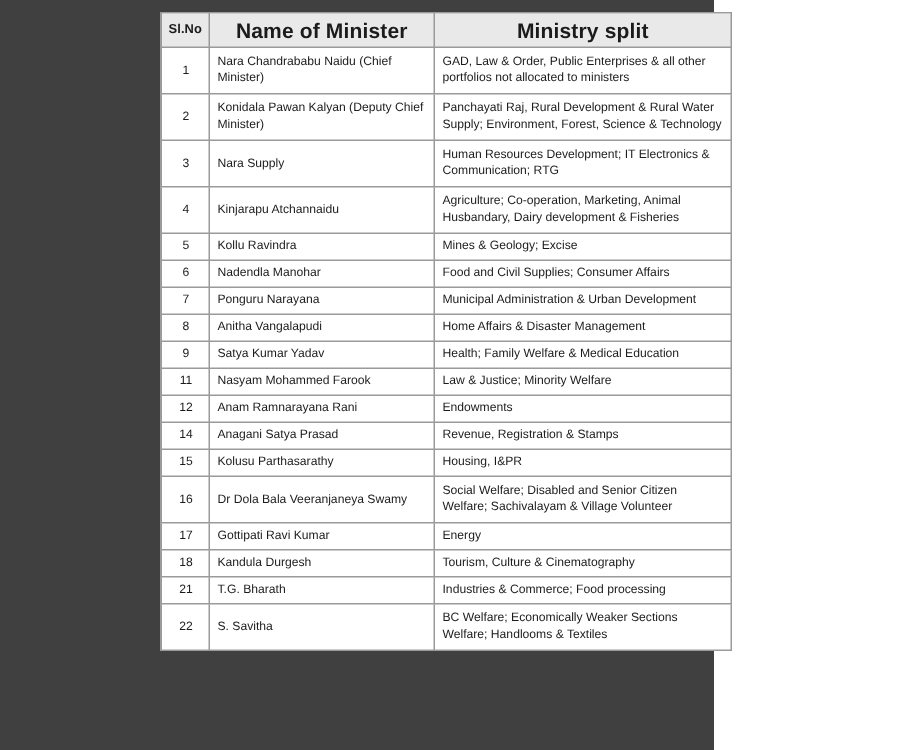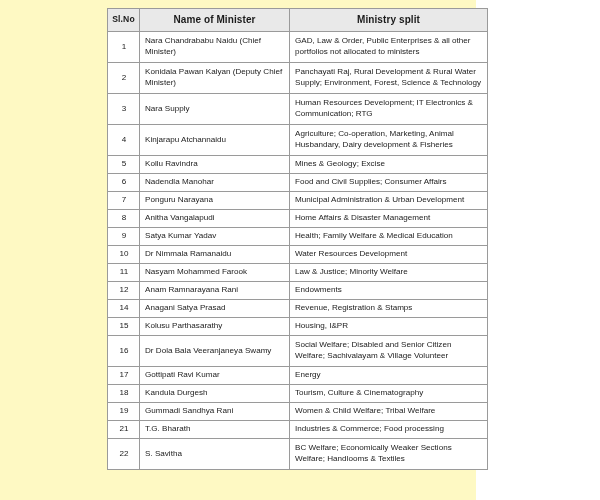--- a/index.html
+++ b/index.html
@@ -12,21 +12,21 @@
     height: 500px;
     overflow: hidden;
     font-family: "Liberation Sans", sans-serif;
     color: #1b1b1b;
     -webkit-font-smoothing: antialiased;
   }
   #page {
     position: relative;
     width: 476px;
     height: 500px;
-    background: #fef9c3;
+    background: #404040;
   }
   #ministry-table {
     position: absolute;
     left: 107px;
     top: 8px;
     width: 380px;
     border-collapse: collapse;
     table-layout: fixed;
     background: #ffffff;
   }
@@ -39,21 +39,21 @@
     border: 1px solid #9a9a9a;
     vertical-align: middle;
     font-size: 8.1px;
     line-height: 1.32;
     padding: 2px 4px 2px 5px;
     overflow: hidden;
   }
   #ministry-table thead th {
     background: #e9e9e9;
     font-weight: bold;
-    font-size: 10px;
+    font-size: 14px;
     text-align: center;
     height: 20px;
     padding: 1px 3px;
     letter-spacing: 0.1px;
   }
   #ministry-table thead th.h-slno { font-size: 8.6px; }
   td.cell-slno {
     text-align: center;
     padding-left: 2px;
     padding-right: 2px;
@@ -126,25 +126,20 @@
           <td class="cell-slno">8</td>
           <td class="cell-name">Anitha Vangalapudi</td>
           <td class="cell-split">Home Affairs &amp; Disaster Management</td>
         </tr>
         <tr class="r-short">
           <td class="cell-slno">9</td>
           <td class="cell-name">Satya Kumar Yadav</td>
           <td class="cell-split">Health; Family Welfare &amp; Medical Education</td>
         </tr>
         <tr class="r-short">
-          <td class="cell-slno">10</td>
-          <td class="cell-name">Dr Nimmala Ramanaidu</td>
-          <td class="cell-split">Water Resources Development</td>
-        </tr>
-        <tr class="r-short">
           <td class="cell-slno">11</td>
           <td class="cell-name">Nasyam Mohammed Farook</td>
           <td class="cell-split">Law &amp; Justice; Minority Welfare</td>
         </tr>
         <tr class="r-short">
           <td class="cell-slno">12</td>
           <td class="cell-name">Anam Ramnarayana Rani</td>
           <td class="cell-split">Endowments</td>
         </tr>
         <tr class="r-short">
@@ -166,25 +161,20 @@
           <td class="cell-slno">17</td>
           <td class="cell-name">Gottipati Ravi Kumar</td>
           <td class="cell-split">Energy</td>
         </tr>
         <tr class="r-short">
           <td class="cell-slno">18</td>
           <td class="cell-name">Kandula Durgesh</td>
           <td class="cell-split">Tourism, Culture &amp; Cinematography</td>
         </tr>
         <tr class="r-short">
-          <td class="cell-slno">19</td>
-          <td class="cell-name">Gummadi Sandhya Rani</td>
-          <td class="cell-split">Women &amp; Child Welfare; Tribal Welfare</td>
-        </tr>
-        <tr class="r-short">
           <td class="cell-slno">21</td>
           <td class="cell-name">T.G. Bharath</td>
           <td class="cell-split">Industries &amp; Commerce; Food processing</td>
         </tr>
         <tr class="r-tall">
           <td class="cell-slno">22</td>
           <td class="cell-name">S. Savitha</td>
           <td class="cell-split wrap">BC Welfare; Economically Weaker Sections Welfare; Handlooms &amp; Textiles</td>
         </tr>
       </tbody>

